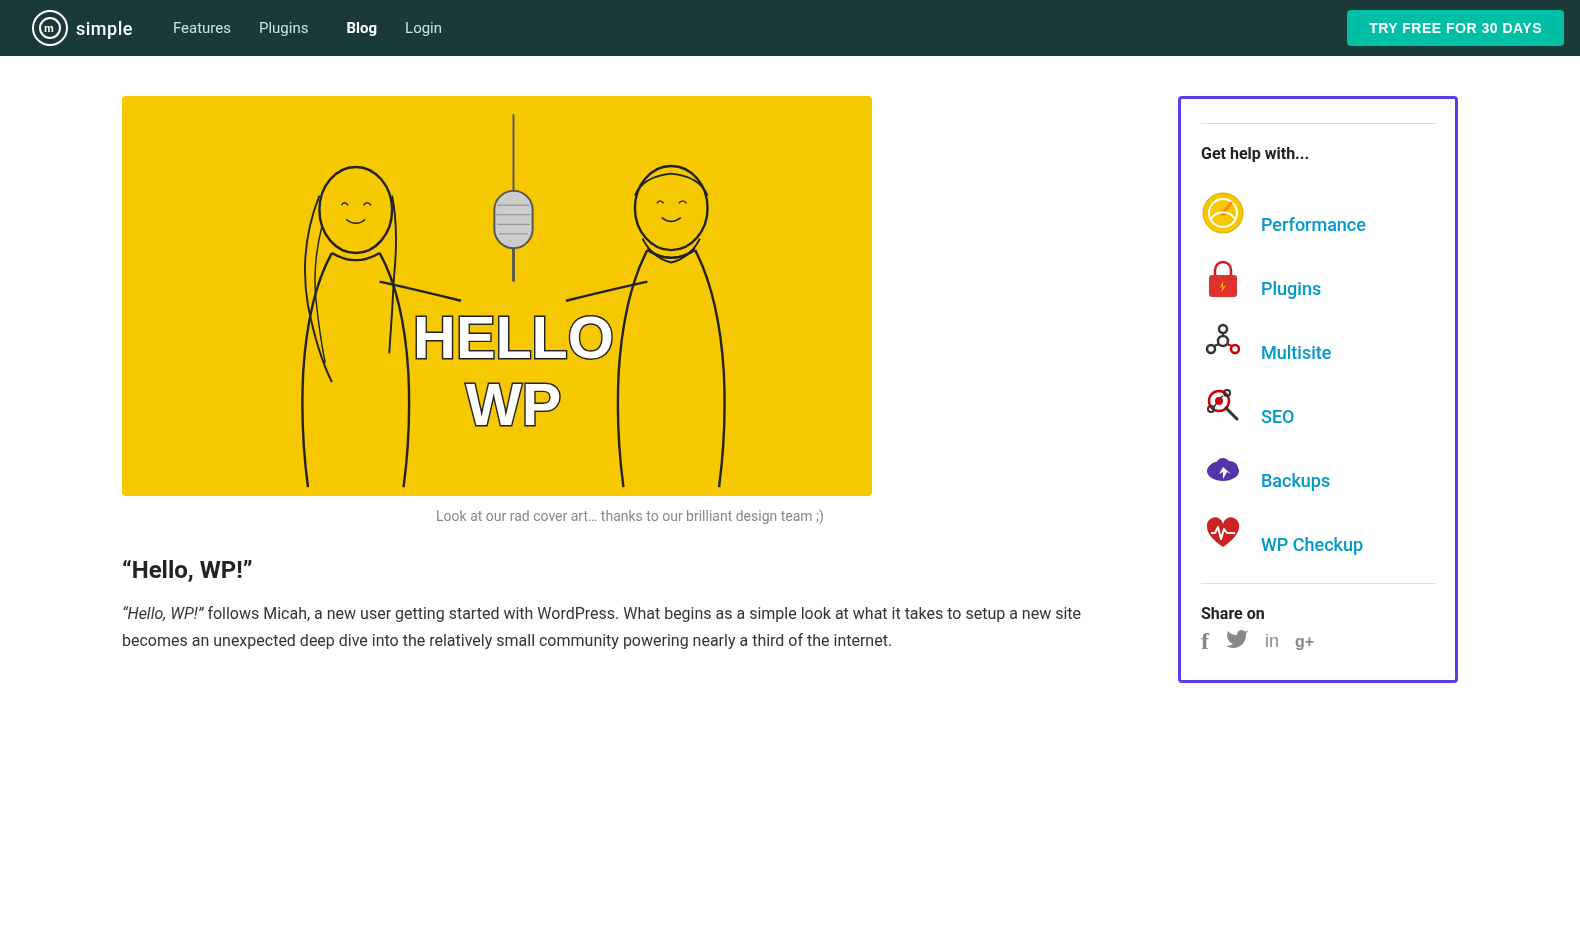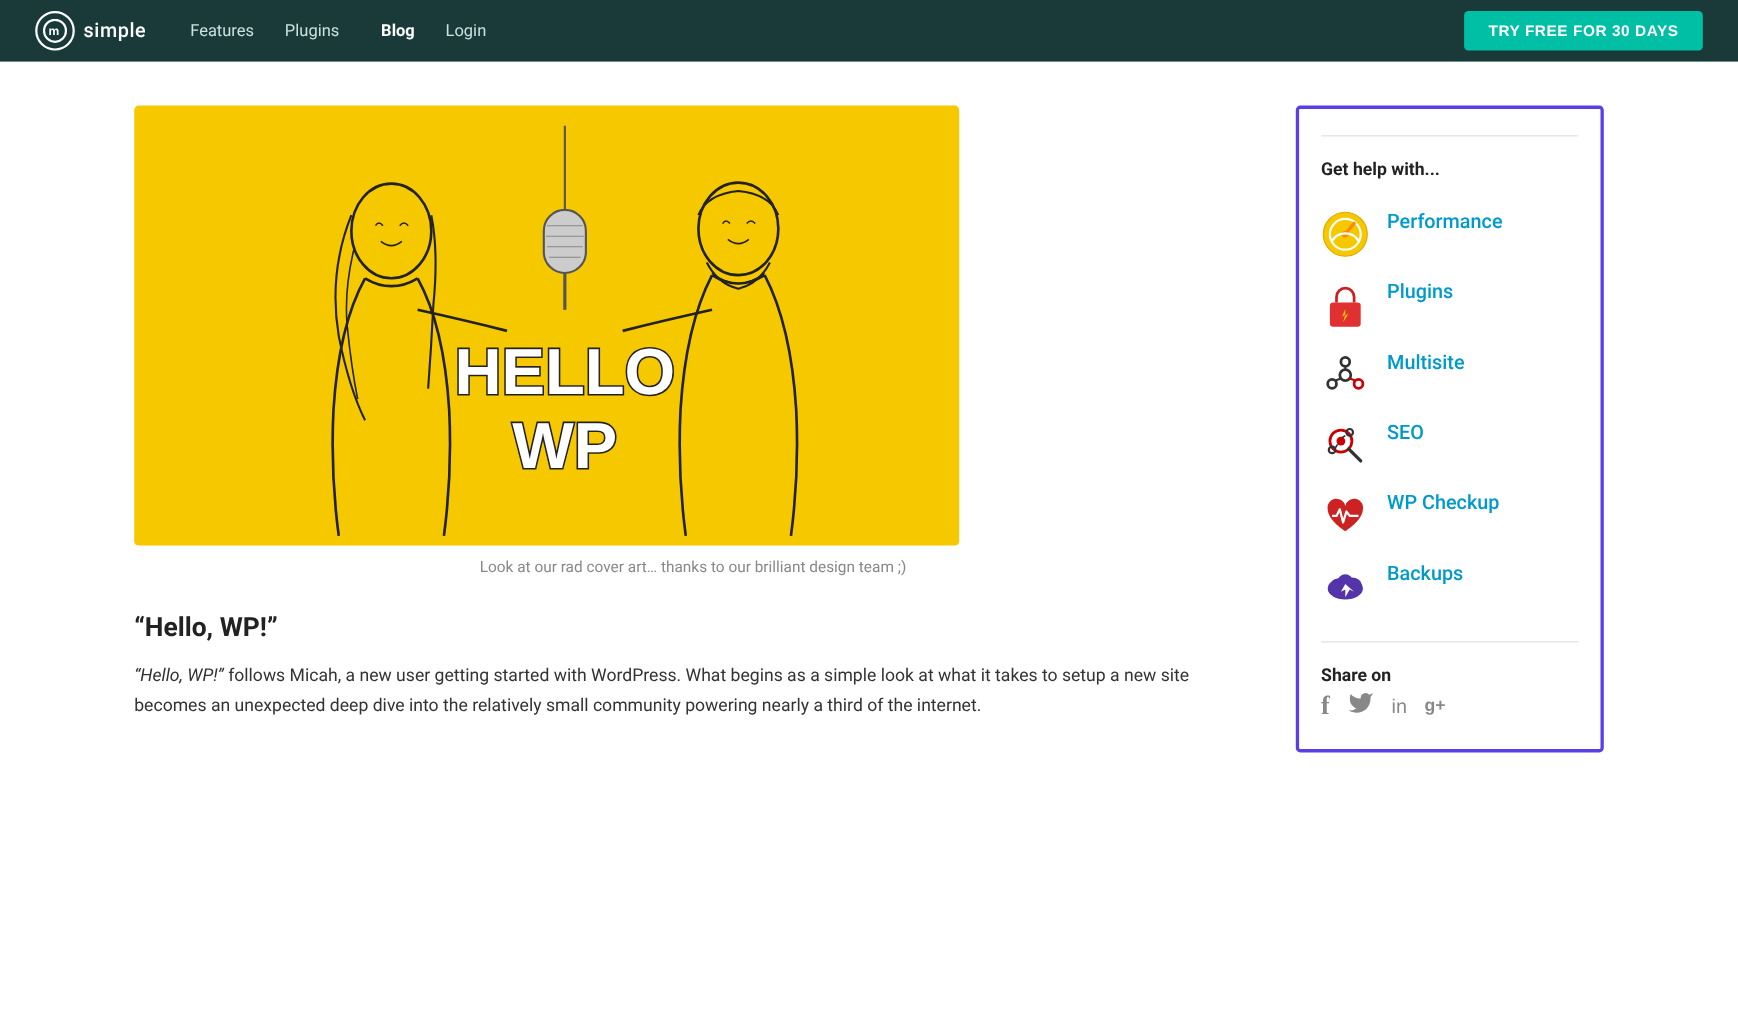--- a/index.html
+++ b/index.html
@@ -49,21 +49,21 @@
       font-size: 15px;
       font-weight: 400;
     }
     .nav-links a.active {
       color: #fff;
       font-weight: 700;
       margin-left: 10px;
     }
     .nav-cta {
       position: absolute;
-      right: 32px;
+      right: 16px;
       background: #00bfa5;
       color: #fff;
       border: none;
       padding: 10px 22px;
       border-radius: 4px;
       font-size: 14px;
       font-weight: 700;
       cursor: pointer;
       letter-spacing: 0.5px;
     }
@@ -155,21 +155,21 @@
     }
 
     .sidebar-links {
       display: flex;
       flex-direction: column;
       gap: 4px;
     }
 
     .sidebar-link-item {
       display: flex;
-      align-items: flex-start;
+      align-items: flex-end;
       gap: 16px;
       padding: 8px 0;
       cursor: pointer;
       text-decoration: none;
     }
 
     .link-icon {
       width: 44px;
       height: 44px;
       flex-shrink: 0;
@@ -372,39 +372,39 @@
               <line x1="22" y1="13" x2="19" y2="15" stroke="#333" stroke-width="1.5"></line>
             </svg>
           </div>
           <span class="link-label">SEO</span>
         </a>
 
         <a class="sidebar-link-item" href="#">
           <div class="link-icon">
 
             <svg width="44" height="44" viewBox="0 0 44 44">
-              <path d="M22 36 C22 36 6 26 6 16 A8 8 0 0 1 22 13 A8 8 0 0 1 38 16 C38 26 22 36 22 36Z" fill="#cc2222"></path>
-              <polyline points="10,22 14,22 17,16 20,28 23,18 26,22 30,22 34,22" fill="none" stroke="#fff" stroke-width="2" stroke-linejoin="round"></polyline>
-            </svg>
-          </div>
-          <span class="link-label">WP Checkup</span>
-        </a>
-
-        <a class="sidebar-link-item" href="#">
-          <div class="link-icon">
-
-            <svg width="44" height="44" viewBox="0 0 44 44">
               <ellipse cx="22" cy="24" rx="16" ry="10" fill="#5533aa"></ellipse>
               <ellipse cx="16" cy="22" rx="8" ry="7" fill="#5533aa"></ellipse>
               <ellipse cx="28" cy="21" rx="9" ry="7" fill="#5533aa"></ellipse>
               <ellipse cx="22" cy="18" rx="7" ry="7" fill="#5533aa"></ellipse>
               <polygon points="22,20 18,27 22,25 22,32 26,25 30,27" fill="#fff"></polygon>
             </svg>
           </div>
           <span class="link-label">Backups</span>
+        </a>
+
+        <a class="sidebar-link-item" href="#">
+          <div class="link-icon">
+
+            <svg width="44" height="44" viewBox="0 0 44 44">
+              <path d="M22 36 C22 36 6 26 6 16 A8 8 0 0 1 22 13 A8 8 0 0 1 38 16 C38 26 22 36 22 36Z" fill="#cc2222"></path>
+              <polyline points="10,22 14,22 17,16 20,28 23,18 26,22 30,22 34,22" fill="none" stroke="#fff" stroke-width="2" stroke-linejoin="round"></polyline>
+            </svg>
+          </div>
+          <span class="link-label">WP Checkup</span>
         </a>
 
       </div>
 
       <div class="sidebar-divider-bottom"></div>
 
       <div class="share-title">Share on</div>
 
       <div class="share-icons">
         <a class="share-icon" href="#" style="font-family: Georgia, serif; font-weight: bold; font-size: 24px;">f</a>

